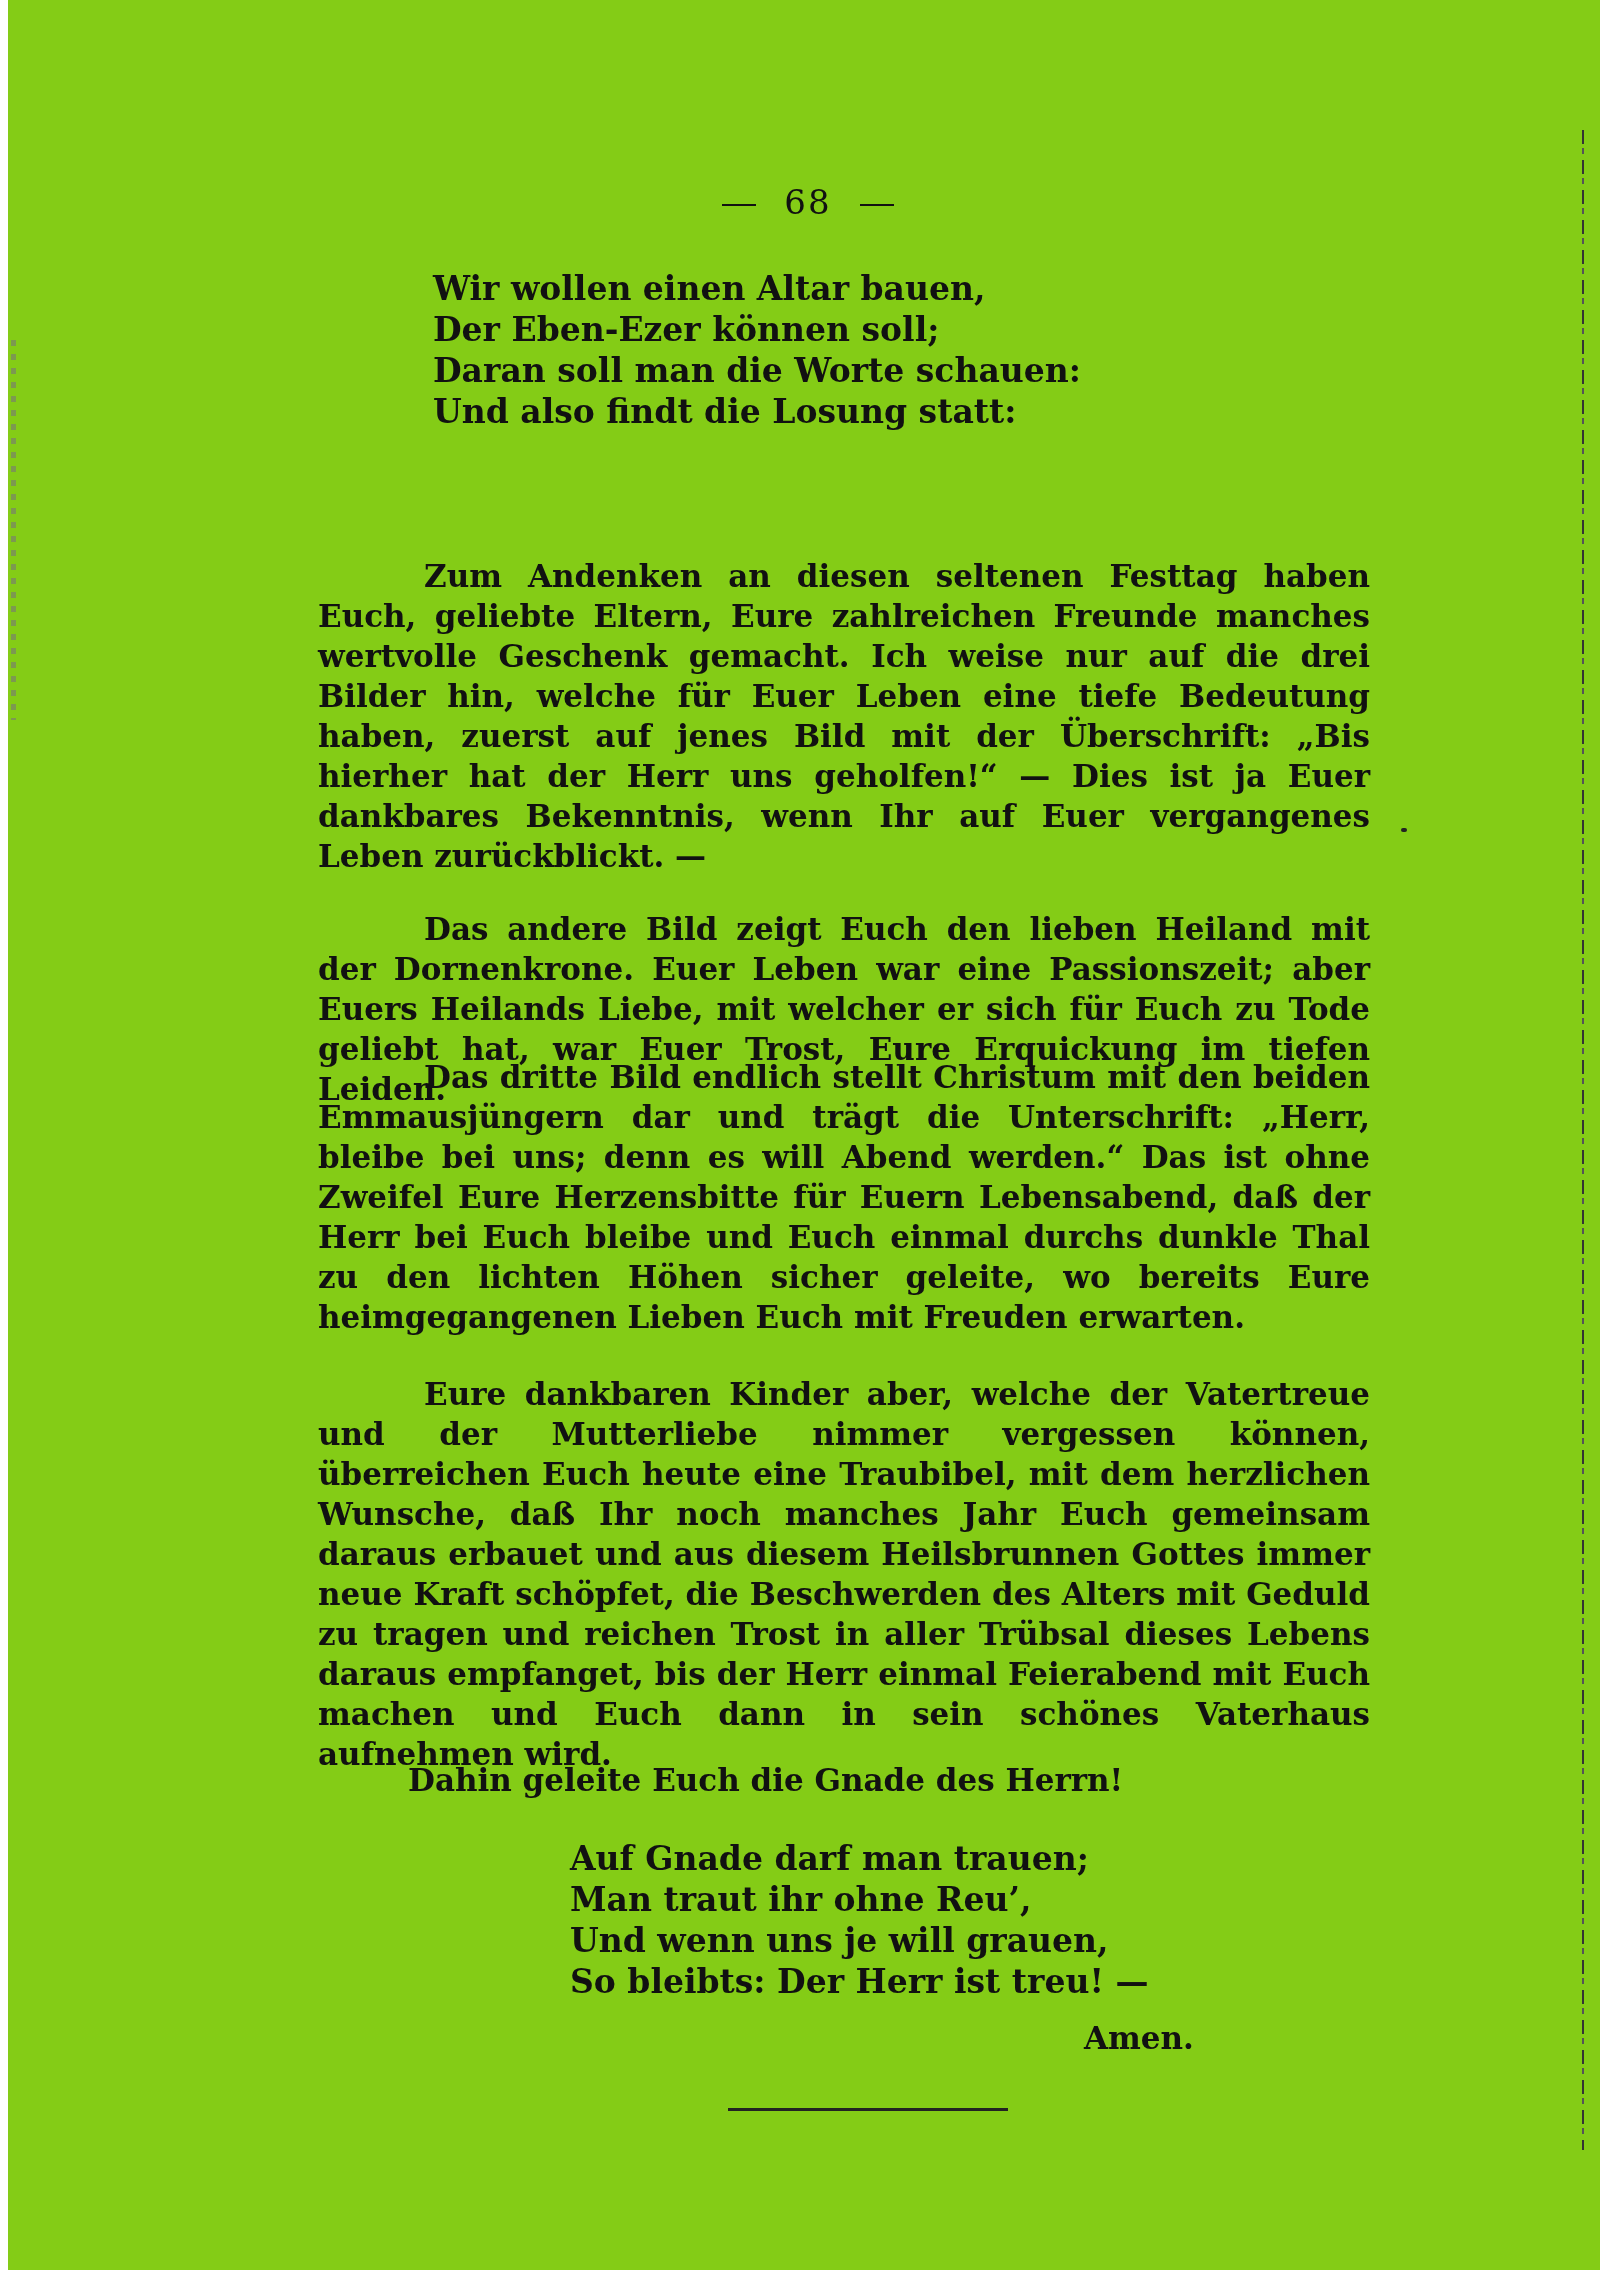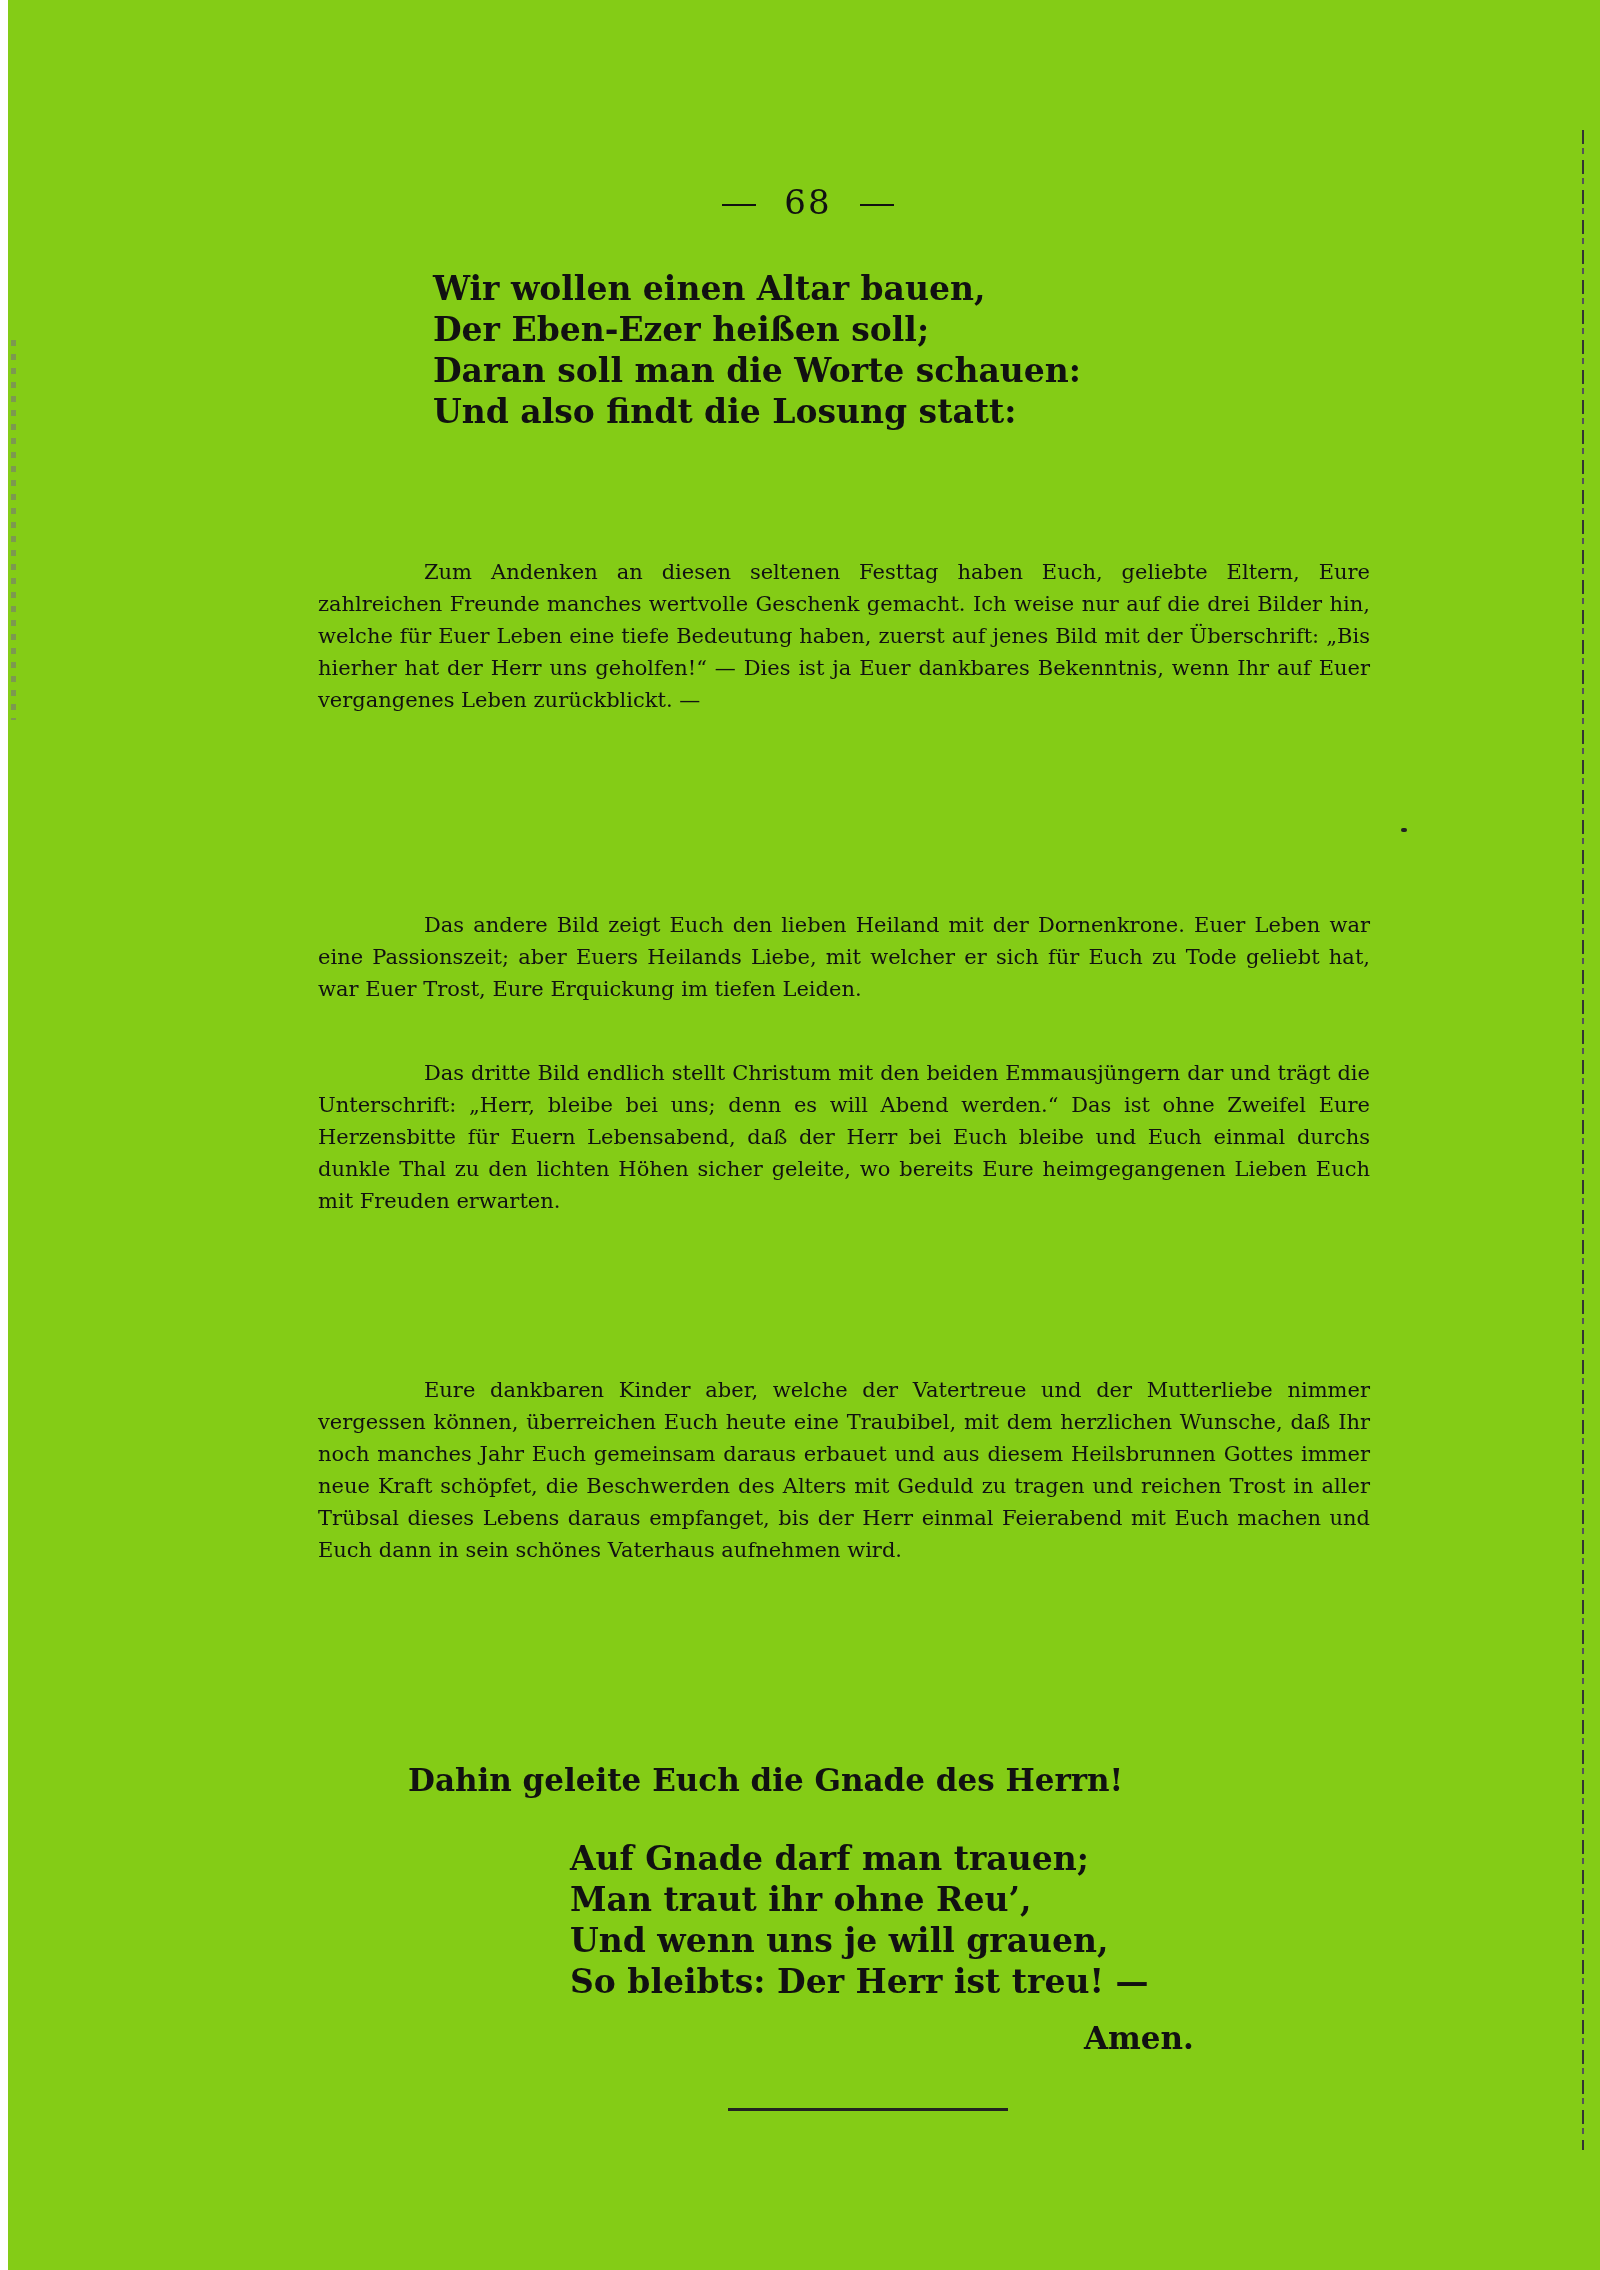--- a/index.html
+++ b/index.html
@@ -7,22 +7,22 @@
          font-family: "DejaVu Serif", serif; color: #111111; }
   .page { position: absolute; left: 8px; top: 0; width: 1600px; height: 2270px; background: #84cc16; }
   .pagenum { position: absolute; top: 182px; left: 0; width: 1600px; text-align: center;
              font-size: 34px; letter-spacing: 2px; }
   .pagenum .dash { display: inline-block; width: 34px; height: 2px; background: #111;
                    vertical-align: middle; margin: 0 28px; }
   .verse { position: absolute; font-size: 33px; line-height: 41px; font-weight: bold; }
   .verse .line { white-space: nowrap; }
   .poem1 { left: 425px; top: 268px; }
   .poem2 { left: 562px; top: 1838px; }
-  .prose { position: absolute; left: 310px; width: 1052px; font-size: 21px; line-height: 32px;
-           text-align: justify; font-weight: normal; hyphens: manual; }
+  .prose { position: absolute; left: 310px; width: 1052px; font-size: 31px; line-height: 40px;
+           text-align: justify; font-weight: bold; hyphens: manual; }
   .prose .indent { display: inline-block; width: 106px; }
   .p1 { top: 556px; }
   .p2 { top: 866px; margin-top: 43px; }
   .p3 { top: 1057px; }
   .p4 { top: 1374px; }
   .closing { position: absolute; left: 400px; top: 1762px; font-size: 31px; font-weight: bold; white-space: nowrap; }
   .amen { position: absolute; left: 1076px; top: 2020px; font-size: 31px; font-weight: bold; }
   .rule { position: absolute; left: 720px; top: 2108px; width: 280px; height: 3px; background: #222; }
   .margin-right { position: absolute; left: 1574px; top: 130px; width: 2px; height: 2020px;
                   background: repeating-linear-gradient(to bottom, #333 0 14px, transparent 14px 18px, #555 18px 24px, transparent 24px 30px); }
@@ -38,21 +38,21 @@
   <div class="margin-left"></div>
   <div class="margin-right"></div>
   <div class="speck" style="left:1393px;top:828px;"></div>
 
   <div class="pagenum">
     <span class="dash"></span><span>68</span><span class="dash"></span>
   </div>
 
   <div class="verse poem1">
     <div class="line">Wir wollen einen Altar bauen,</div>
-    <div class="line">Der Eben-Ezer heißen soll;</div>
+    <div class="line">Der Eben-Ezer können soll;</div>
     <div class="line">Daran soll man die Worte schauen:</div>
     <div class="line">Und also findt die Losung statt:</div>
   </div>
 
   <div class="prose p1">
     <span class="indent"></span><span>Zum Andenken an diesen seltenen Festtag haben Euch, geliebte Eltern, Eure zahlreichen Freunde manches wertvolle Geschenk gemacht. Ich weise nur auf die drei Bilder hin, welche für Euer Leben eine tiefe Bedeutung haben, zuerst auf jenes Bild mit der Überschrift: „Bis hierher hat der Herr uns geholfen!“ — Dies ist ja Euer dankbares Bekenntnis, wenn Ihr auf Euer vergangenes Leben zurückblickt. —</span>
   </div>
   <div class="prose p2">
     <span class="indent"></span><span>Das andere Bild zeigt Euch den lieben Heiland mit der Dornenkrone. Euer Leben war eine Passionszeit; aber Euers Heilands Liebe, mit welcher er sich für Euch zu Tode geliebt hat, war Euer Trost, Eure Erquickung im tiefen Leiden.</span>
   </div>

